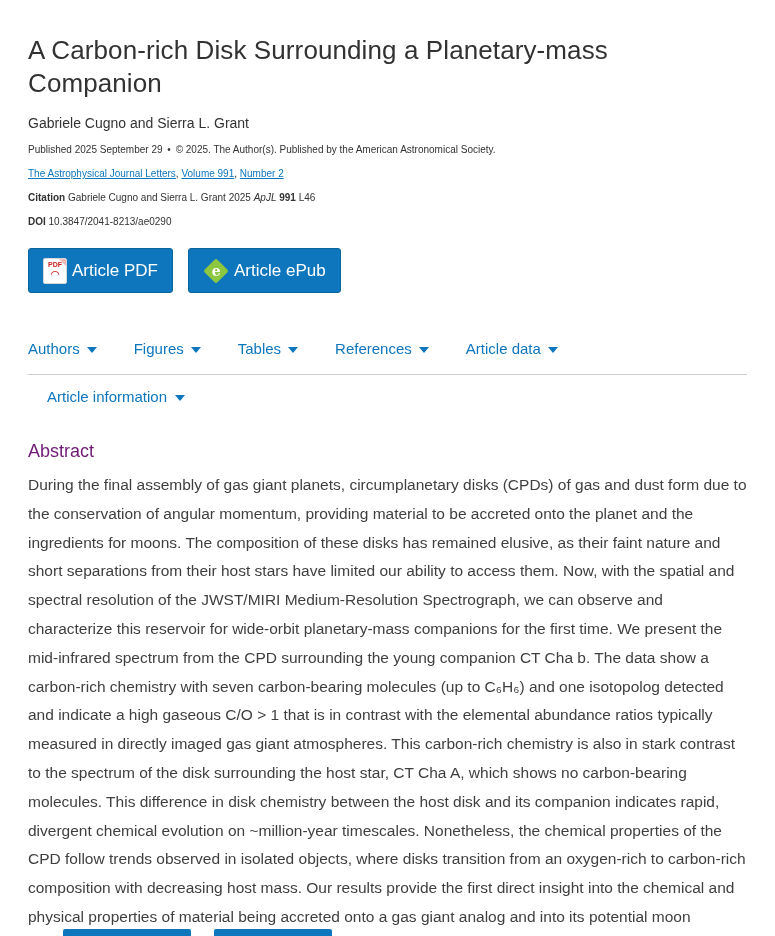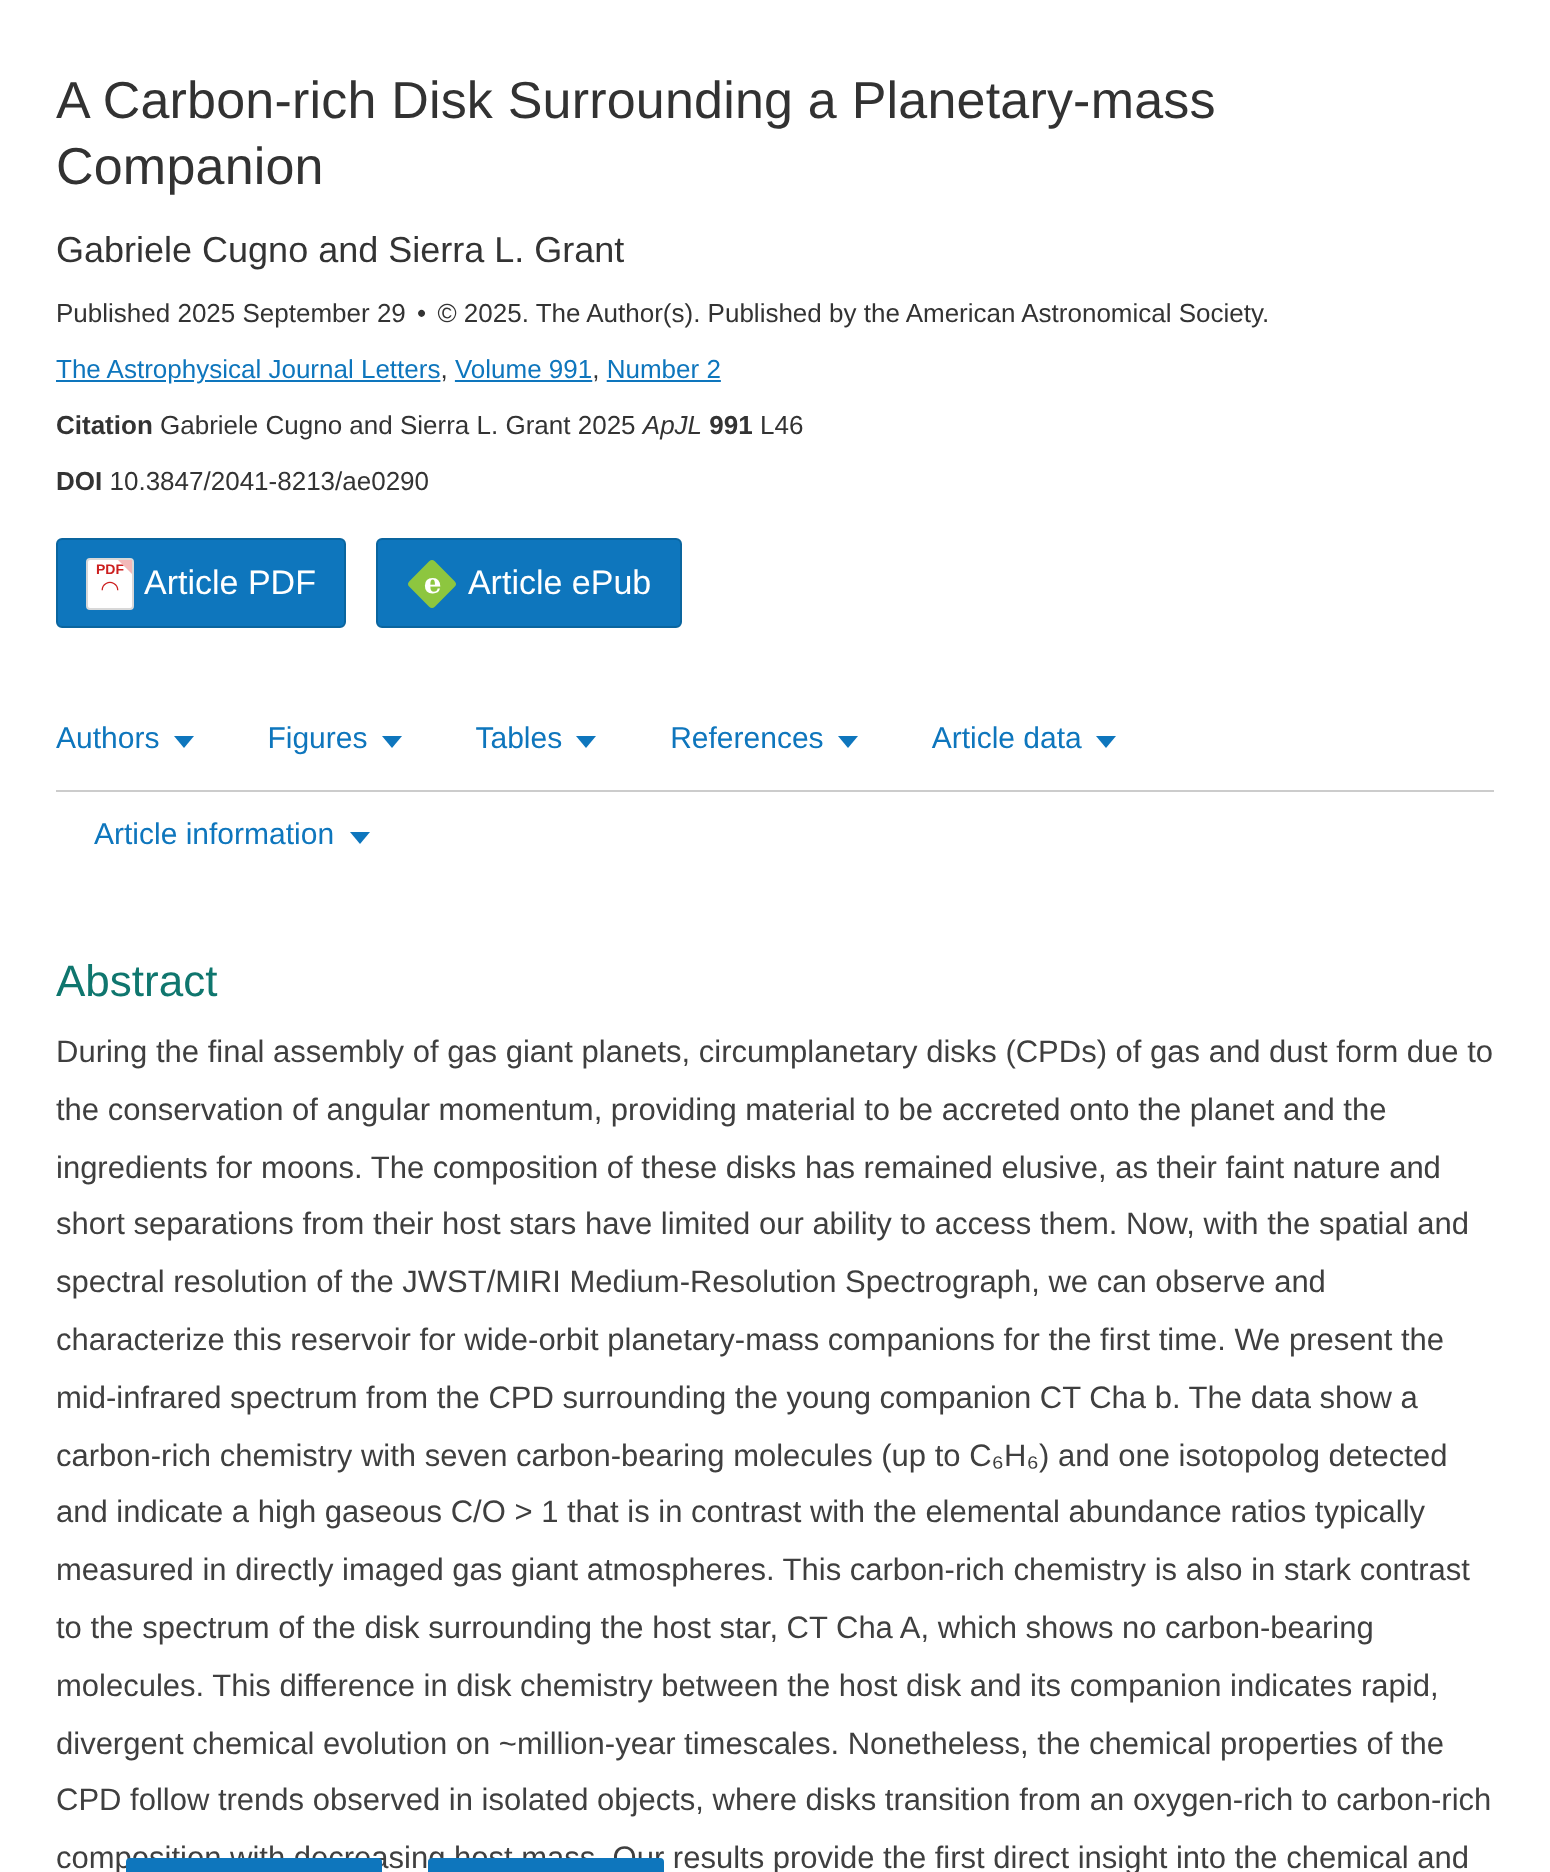--- a/index.html
+++ b/index.html
@@ -9,23 +9,23 @@
     position: relative; overflow: hidden;
     font-family: "Liberation Sans", "DejaVu Sans", sans-serif;
     color: #333333;
   }
   .container { padding: 10px 28px 0 28px; }
 
   h1.title {
     font-size: 26px; line-height: 33px; font-weight: 400;
     color: #323232; letter-spacing: 0.1px; max-width: 700px; margin-top: 24px;
   }
-  .authors { margin-top: 15px; font-size: 18px; color: #333; }
+  .authors { margin-top: 15px; font-size: 14px; color: #333; }
 
-  .meta-line { margin-top: 13px; font-size: 13px; color: #333; }
+  .meta-line { margin-top: 13px; font-size: 10px; color: #333; }
   .meta-line a, .link { color: #0e76bd; text-decoration: underline; cursor: pointer; }
   .bullet { color: #333; margin: 0 2px; }
   .bold { font-weight: 700; }
   .italic { font-style: italic; }
 
   .btn-row { margin-top: 21px; display: flex; gap: 15px; }
   .btn {
     display: flex; align-items: center; gap: 5px;
     background: #0e76bd; border: 1px solid #0a659f; border-radius: 3px;
     color: #ffffff; font-size: 17px; padding: 8px 14px; height: 45px;
@@ -60,21 +60,21 @@
   .nav-item { color: #0e76bd; display: inline-flex; align-items: center; gap: 7px; cursor: pointer; }
   .caret {
     width: 0; height: 0; display: inline-block;
     border-left: 5px solid transparent; border-right: 5px solid transparent;
     border-top: 6px solid #0e76bd; margin-top: 2px;
   }
   .divider { border: none; border-top: 1px solid #cccccc; margin-top: 17px; }
   .article-info { margin-top: 13px; font-size: 15px; margin-left: 19px; }
   .article-info .nav-item { gap: 8px; }
 
-  h2.abstract-heading { margin-top: 52px; font-size: 22px; font-weight: 400; color: #0f766e; }
+  h2.abstract-heading { margin-top: 36px; font-size: 18px; font-weight: 400; color: #701a75; }
   .abstract-text {
     margin-top: 9px; font-size: 15.5px; line-height: 28.8px;
     color: #3f3f3f; max-width: 722px;
   }
 
   .cutoff-bar { position: absolute; bottom: 0; height: 7px; background: #0e76bd; border-radius: 2px 2px 0 0; }
   .cutoff-bar.left { left: 63px; width: 128px; }
   .cutoff-bar.right { left: 214px; width: 118px; }
 </style>
 </head>

